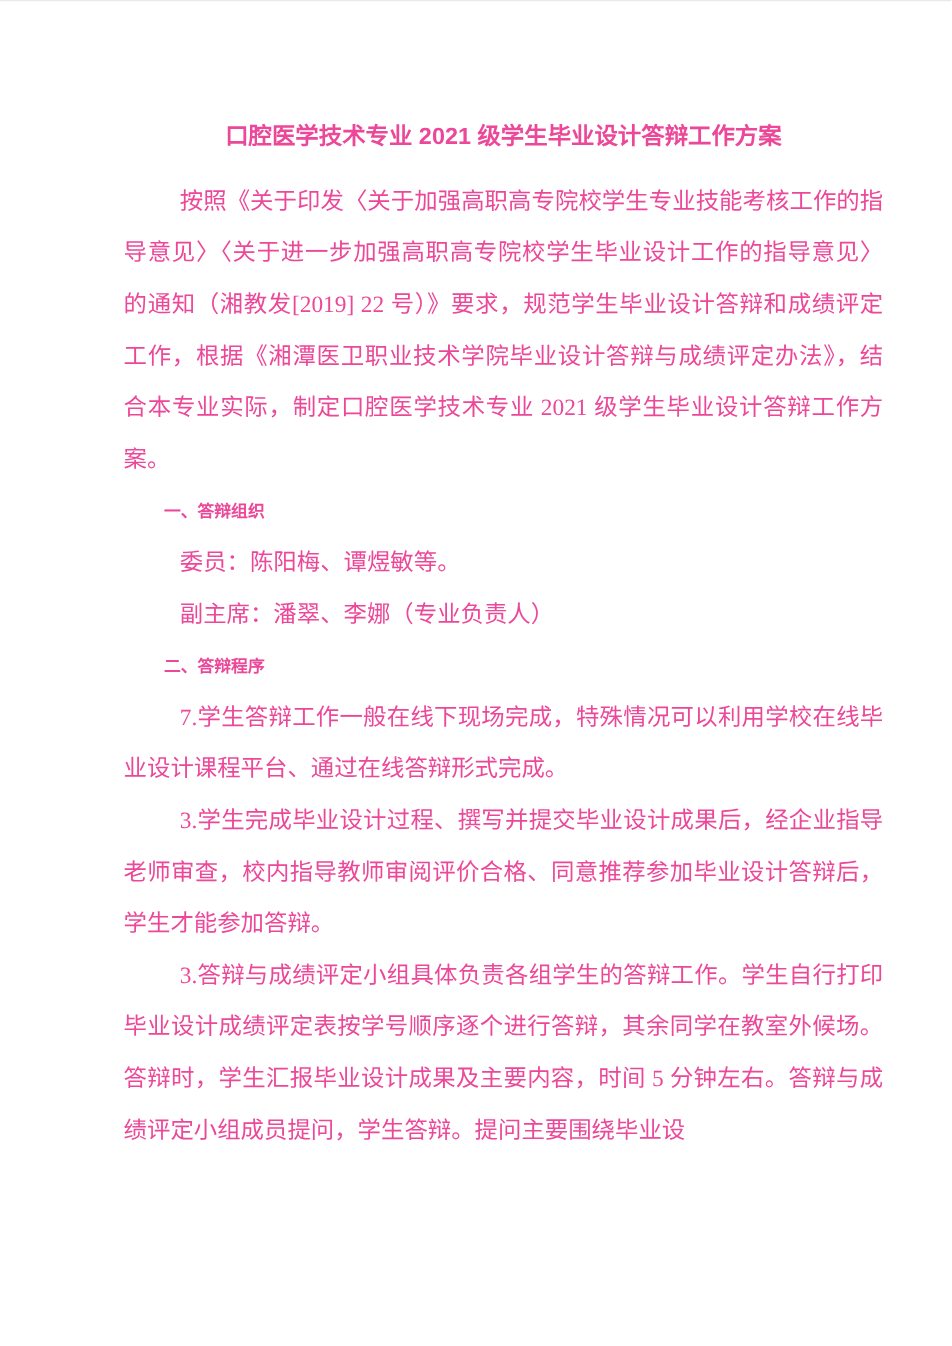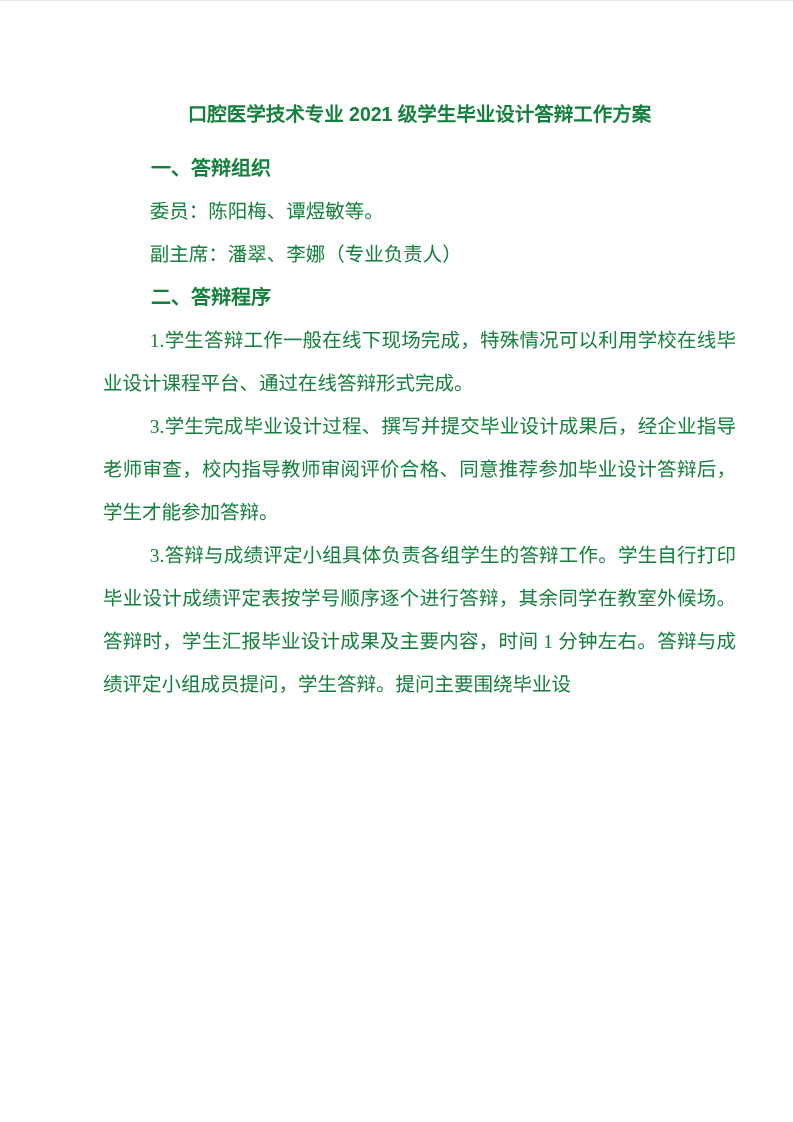--- a/index.html
+++ b/index.html
@@ -8,63 +8,64 @@
     font-family: "Liberation Serif", "DejaVu Serif", serif;
   }
   .page {
     position: relative;
     width: 793px;
     height: 1107px;
     background: #ffffff;
     border-top: 1px solid #e9e9e9;
     padding: 92px 57px 0 103px;
     overflow: hidden;
-    color: #15803d;
+    color: #ec4899;
   }
   .doc-title {
     font-family: "Liberation Sans", "DejaVu Sans", sans-serif;
     font-weight: 700;
     font-size: 19.5px;
     line-height: 43px;
     text-align: center;
     margin-bottom: 11px;
     white-space: nowrap;
   }
   .para {
     font-size: 19.5px;
     line-height: 43px;
     text-align: justify;
     text-indent: 2.4em;
     font-family: "Liberation Serif", "DejaVu Serif", serif;
   }
   .heading {
     font-family: "Liberation Sans", "DejaVu Sans", sans-serif;
     font-weight: 700;
-    font-size: 20px;
+    font-size: 14px;
     line-height: 43px;
     text-indent: 2.4em;
   }
 </style>
 </head>
 <body>
 
 <div class="page">
 
   <h1 class="doc-title">口腔医学技术专业 2021 级学生毕业设计答辩工作方案</h1>
 
+  <p class="para">按照《关于印发〈关于加强高职高专院校学生专业技能考核工作的指导意见〉〈关于进一步加强高职高专院校学生毕业设计工作的指导意见〉的通知（湘教发[2019] 22 号）》要求，规范学生毕业设计答辩和成绩评定工作，根据《湘潭医卫职业技术学院毕业设计答辩与成绩评定办法》，结合本专业实际，制定口腔医学技术专业 2021 级学生毕业设计答辩工作方案。</p>
 
   <h2 class="heading">一、答辩组织</h2>
 
 
 
   <p class="para">委员：陈阳梅、谭煜敏等。</p>
 
   <p class="para">副主席：潘翠、李娜（专业负责人）</p>
 
   <h2 class="heading">二、答辩程序</h2>
 
-  <p class="para">1.学生答辩工作一般在线下现场完成，特殊情况可以利用学校在线毕业设计课程平台、通过在线答辩形式完成。</p>
+  <p class="para">7.学生答辩工作一般在线下现场完成，特殊情况可以利用学校在线毕业设计课程平台、通过在线答辩形式完成。</p>
 
   <p class="para">3.学生完成毕业设计过程、撰写并提交毕业设计成果后，经企业指导老师审查，校内指导教师审阅评价合格、同意推荐参加毕业设计答辩后，学生才能参加答辩。</p>
 
-  <p class="para">3.答辩与成绩评定小组具体负责各组学生的答辩工作。学生自行打印毕业设计成绩评定表按学号顺序逐个进行答辩，其余同学在教室外候场。答辩时，学生汇报毕业设计成果及主要内容，时间 1 分钟左右。答辩与成绩评定小组成员提问，学生答辩。提问主要围绕毕业设</p>
+  <p class="para">3.答辩与成绩评定小组具体负责各组学生的答辩工作。学生自行打印毕业设计成绩评定表按学号顺序逐个进行答辩，其余同学在教室外候场。答辩时，学生汇报毕业设计成果及主要内容，时间 5 分钟左右。答辩与成绩评定小组成员提问，学生答辩。提问主要围绕毕业设</p>
 
 </div>
 
 </body></html>

